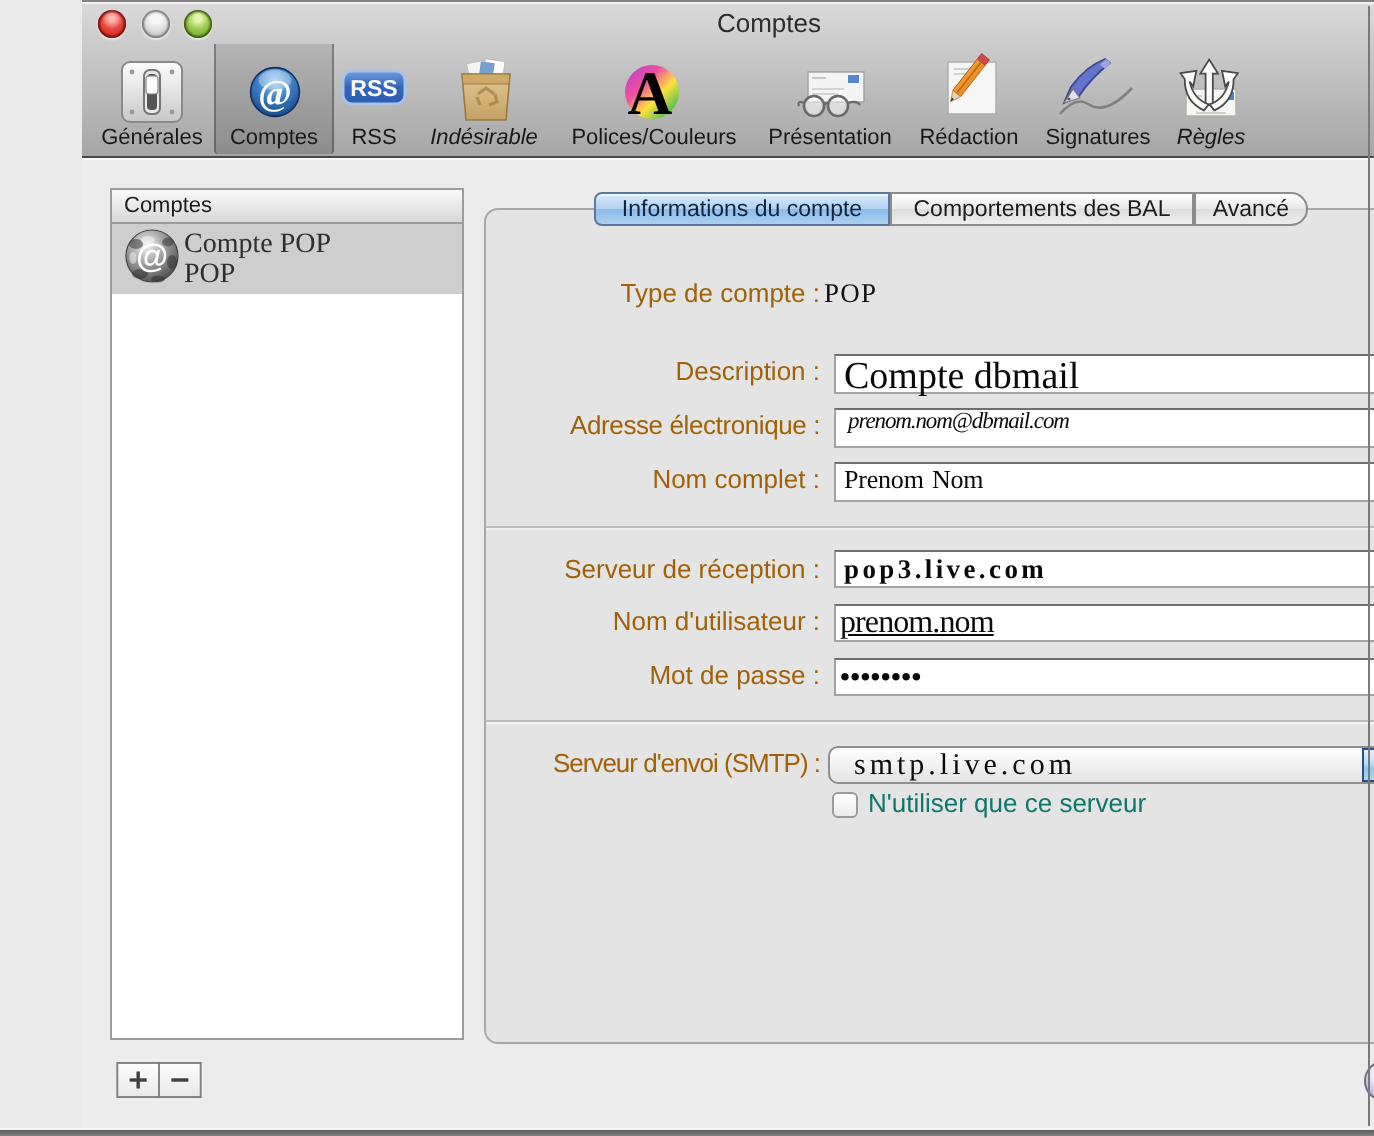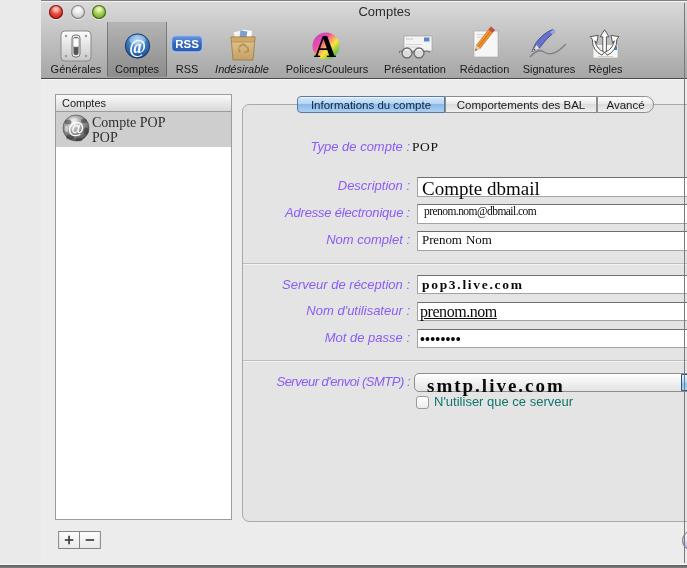--- a/index.html
+++ b/index.html
@@ -35,21 +35,21 @@
   .rowtxt{position:absolute;left:36px;top:3px;font-family:"Liberation Serif",serif;font-size:14px;color:#2e2e2e;line-height:15px;}
   
   .panel{position:absolute;left:201px;top:104px;width:469px;height:418px;background:#e4e4e4;border:1px solid #a9a9a9;border-radius:7px;box-sizing:border-box;}
   
   .tabs{position:absolute;left:256px;top:96px;height:17px;}
   .seg{position:absolute;top:0;height:17px;box-sizing:border-box;border:1px solid #8c8c8c;
        background:linear-gradient(#ffffff,#e8e8e8 49%,#dcdcdc 50%,#efefef);
        font-size:11.5px;color:#1c1c1c;text-align:center;line-height:16px;box-shadow:inset 0 1px 0 rgba(255,255,255,0.6);}
   .seg.sel{background:linear-gradient(#d8e9fa,#b2d2f2 49%,#8abaea 50%,#aed0f0);border:1px solid #587aa0;color:#10253c;}
   
-  .lbl{position:absolute;width:240px;text-align:right;font-size:13px;color:#8b5cf6;font-style:italic;}
+  .lbl{position:absolute;width:240px;text-align:right;font-size:13px;color:#a16207;}
   .val{position:absolute;font-family:"Liberation Serif",serif;font-size:13px;color:#111;}
   .field{position:absolute;left:376px;width:283px;background:#fff;border:1px solid #a3a3a3;border-top-color:#6f6f6f;box-sizing:border-box;}
   .sep{position:absolute;left:202px;width:467px;height:1px;background:#bdbdbd;box-shadow:0 1px 0 #f3f3f3;}
   .fval{font-family:"Liberation Serif",serif;color:#0a0a0a;position:absolute;left:8px;}
   
   .popup{position:absolute;left:373px;top:373px;width:288px;height:19px;border:1px solid #8e8e8e;border-radius:5px;background:linear-gradient(#ffffff,#e3e3e3);box-sizing:border-box;}
   .popcap{position:absolute;right:0px;top:0px;width:20px;height:17px;border-radius:0 8px 8px 0;background:linear-gradient(#e2f1fb,#badff6 45%,#8ec6ec 60%,#a8d8f2);border:1px solid #2a4e8a;box-sizing:border-box;}
   .arr{position:absolute;left:5px;width:0;height:0;border-left:4px solid transparent;border-right:4px solid transparent;}
   .arr.up{top:2px;border-bottom:4.5px solid #17293e;}
   .arr.dn{bottom:2px;border-top:4.5px solid #17293e;}
@@ -201,21 +201,21 @@
     </g>
   </svg>
   <div class="tbl" style="left:2px;width:66px;">Générales</div>
   <div class="tbl" style="left:66px;width:60px;">Comptes</div>
   <div class="tbl" style="left:131px;width:30px;">RSS</div>
   <div class="tbl" style="left:171px;width:60px;font-style:italic;">Indésirable</div>
   <div class="tbl" style="left:239px;width:94px;">Polices/Couleurs</div>
   <div class="tbl" style="left:339px;width:70px;">Présentation</div>
   <div class="tbl" style="left:416px;width:55px;">Rédaction</div>
   <div class="tbl" style="left:479px;width:58px;">Signatures</div>
-  <div class="tbl" style="left:547px;width:35px;">Règles</div>
+  <div class="tbl" style="left:547px;width:35px;font-style:italic;">Règles</div>
 
   <div class="content"></div>
 
   <div class="panel"></div>
   <div class="sep" style="top:263px;"></div>
   <div class="sep" style="top:360px;"></div>
 
   <div class="tabs">
     <div class="seg sel" style="left:0px;width:148px;border-radius:4px 0 0 4px;">Informations du compte</div>
     <div class="seg" style="left:148px;width:152px;">Comportements des BAL</div>
@@ -256,42 +256,42 @@
   <div class="lbl" style="left:129px;top:139px;">Type de compte :</div>
   <div class="val" style="left:371px;top:139px;font-size:13.5px;letter-spacing:0.6px;">POP</div>
 
   <div class="lbl" style="left:129px;top:178px;">Description :</div>
   <div class="lbl" style="left:129px;top:205px;letter-spacing:-0.2px;">Adresse électronique :</div>
   <div class="lbl" style="left:129px;top:232px;">Nom complet :</div>
   <div class="field" style="top:177px;height:20px;">
       <span class="fval" style="left:4px;top:0px;font-size:19px;">Compte dbmail</span>
     </div>
   <div class="field" style="top:204px;height:20px;">
-      <span class="fval" style="left:6px;top:0px;font-size:11.5px;letter-spacing:-0.55px;">prenom.nom@dbmail.com</span>
+      <span class="fval" style="left:6px;top:0px;font-size:11.5px;letter-spacing:-0.55px;font-style:italic;">prenom.nom@dbmail.com</span>
     </div>
   <div class="field" style="top:231px;height:20px;">
       <span class="fval" style="left:4px;top:0px;font-size:13px;letter-spacing:-0.1px;">Prenom  Nom</span>
     </div>
 
   <div class="lbl" style="left:129px;top:277px;">Serveur de réception :</div>
   <div class="lbl" style="left:129px;top:303px;">Nom d'utilisateur :</div>
   <div class="lbl" style="left:129px;top:330px;">Mot de passe :</div>
   <div class="field" style="top:275px;height:19px;">
       <span class="fval" style="left:4px;top:1px;font-size:13.5px;font-weight:bold;letter-spacing:1.7px;">pop3.live.com</span>
     </div>
   <div class="field" style="top:302px;height:19px;">
       <span class="fval" style="left:2px;top:0px;font-size:16px;letter-spacing:-0.45px;text-decoration:underline;">prenom.nom</span>
     </div>
   <div class="field" style="top:329px;height:19px;">
       <span class="fval" style="left:2px;top:2px;font-size:14px;font-weight:bold;letter-spacing:0.2px;">••••••••</span>
     </div>
 
   <div class="lbl" style="left:129px;top:374px;letter-spacing:-0.5px;">Serveur d'envoi (SMTP) :</div>
   <div class="popup">
-    <span class="fval" style="left:12px;top:1px;font-size:19px;font-weight:bold;letter-spacing:2px;">smtp.live.com</span>
+    <span class="fval" style="left:12px;top:1px;font-size:15px;font-weight:normal;letter-spacing:2px;">smtp.live.com</span>
     <div class="popcap">
         <div class="arr up"></div>
         <div class="arr dn"></div>
       </div>
   </div>
   <div class="chk"></div>
   <div style="position:absolute;left:393px;top:394px;font-size:13px;color:#0f766e;">N'utiliser que ce serveur</div>
 
   <svg class="pm" width="45" height="19" viewBox="0 0 45 19">
     <defs>

